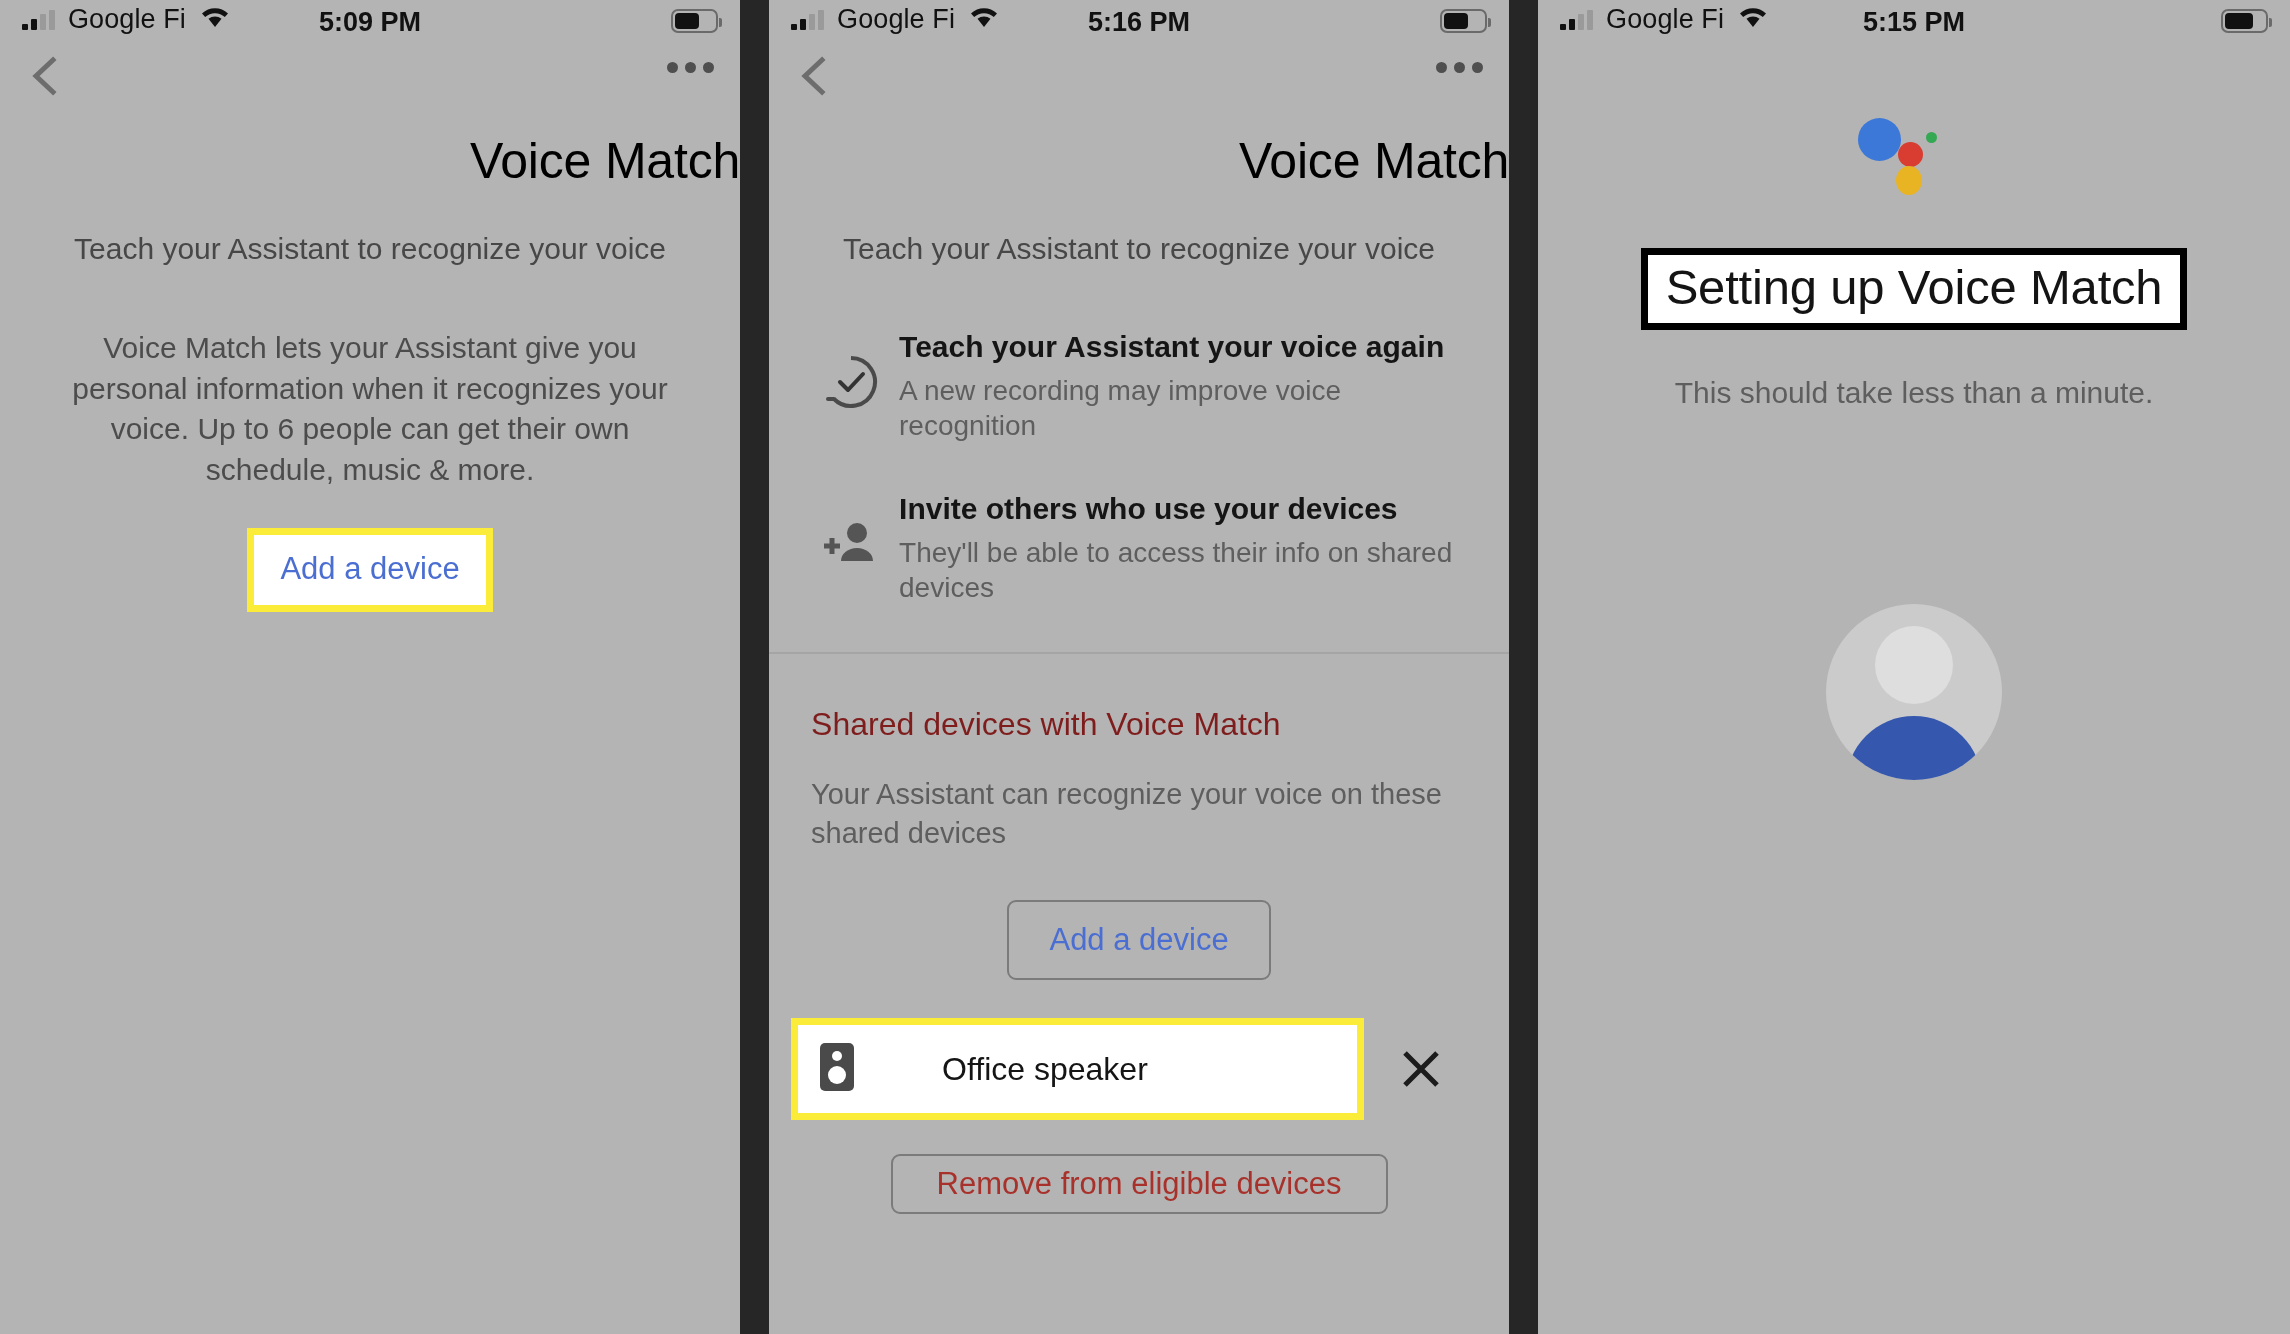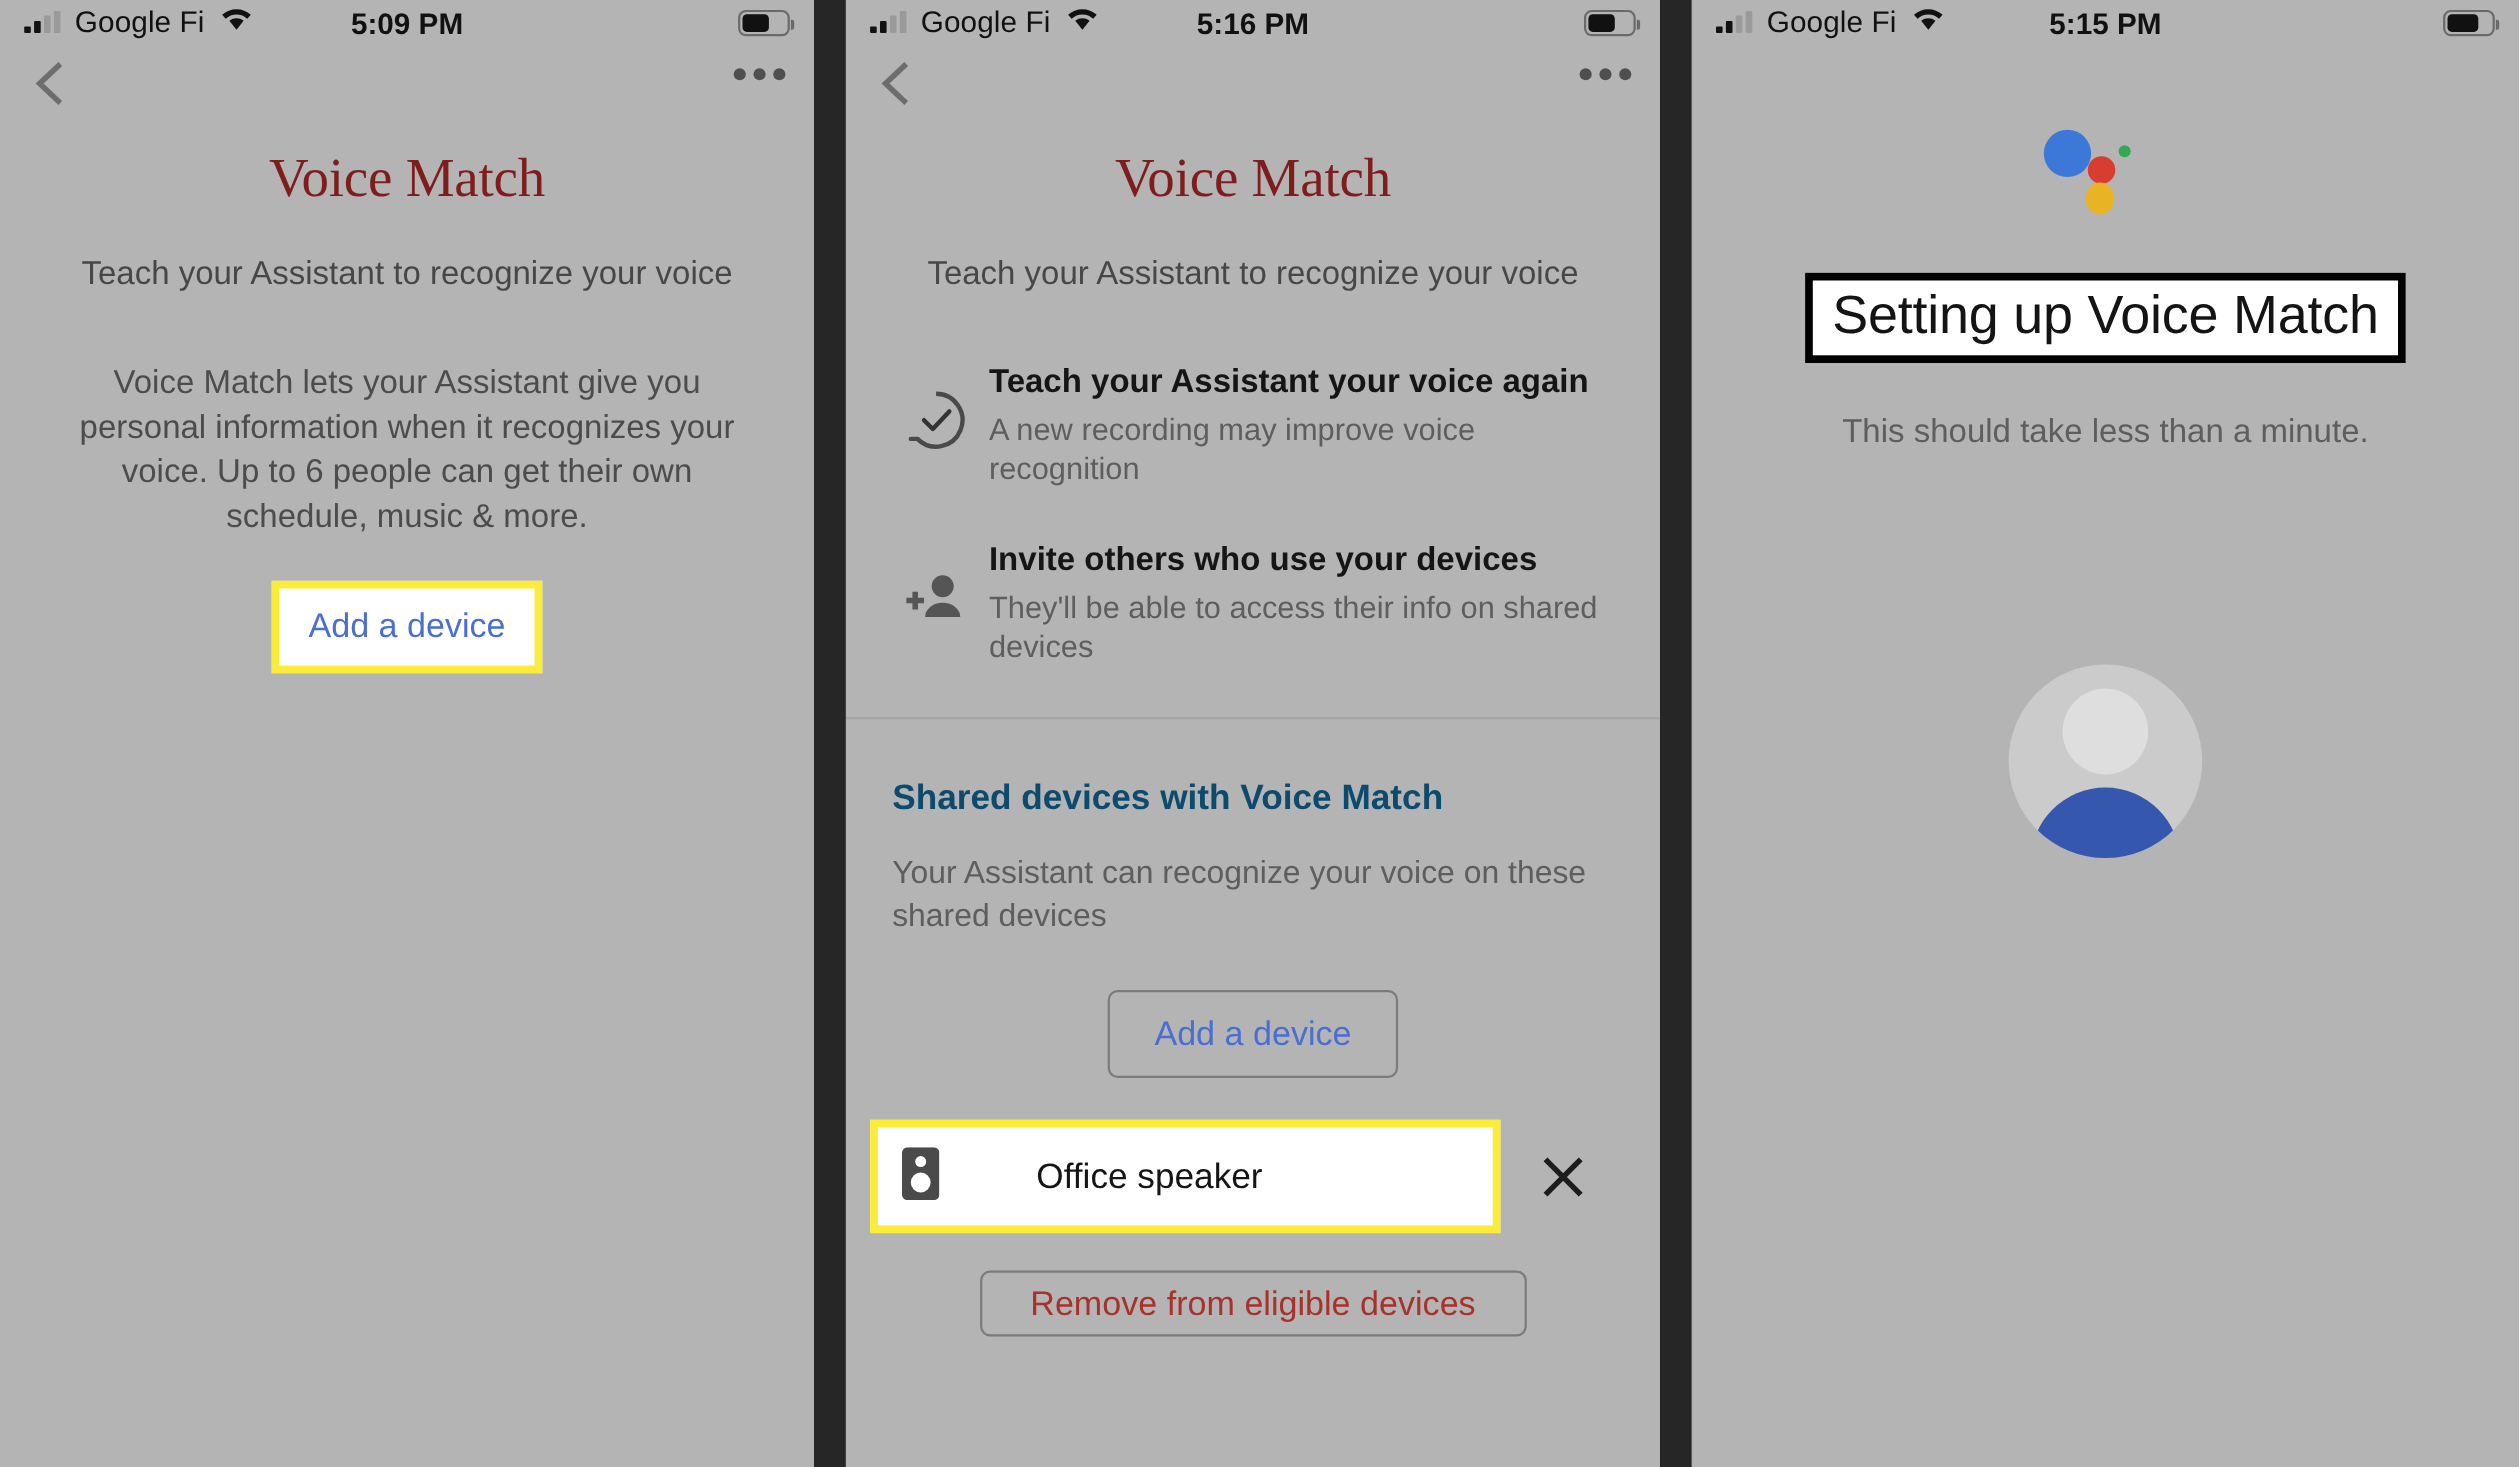--- a/index.html
+++ b/index.html
@@ -96,27 +96,26 @@
     cursor:pointer;
   }
   .dots-menu i{
     display:block; width:11px; height:11px;
     border-radius:50%;
     background:#4f4f4f;
   }
 
   
   .page-title{
-    text-align:center;
+    text-align:right;
     font-size:50px;
-    color:#7f1d1d;
+    color:#000000;
     font-weight:400;
     margin-top:26px;
     letter-spacing:-0.2px;
-    font-family:Liberation Serif, serif;
   }
   .subtitle{
     text-align:center;
     font-size:30px;
     color:#474747;
     margin-top:42px;
     font-weight:400;
   }
   .body-copy{
     text-align:center;
@@ -171,22 +170,22 @@
     line-height:1.28;
     margin-top:7px;
   }
   .section-rule{
     height:2px;
     background:#a5a5a5;
     margin:10px 0 0;
   }
   .section-head{
     font-size:32px;
-    font-weight:bold;
-    color:#0c4a6e;
+    font-weight:normal;
+    color:#7f1d1d;
     padding:52px 0 0 42px;
   }
   .section-sub{
     font-size:29px;
     color:#5e5e5e;
     line-height:1.33;
     padding:32px 60px 0 42px;
   }
   .outline-btn{
     display:block;

